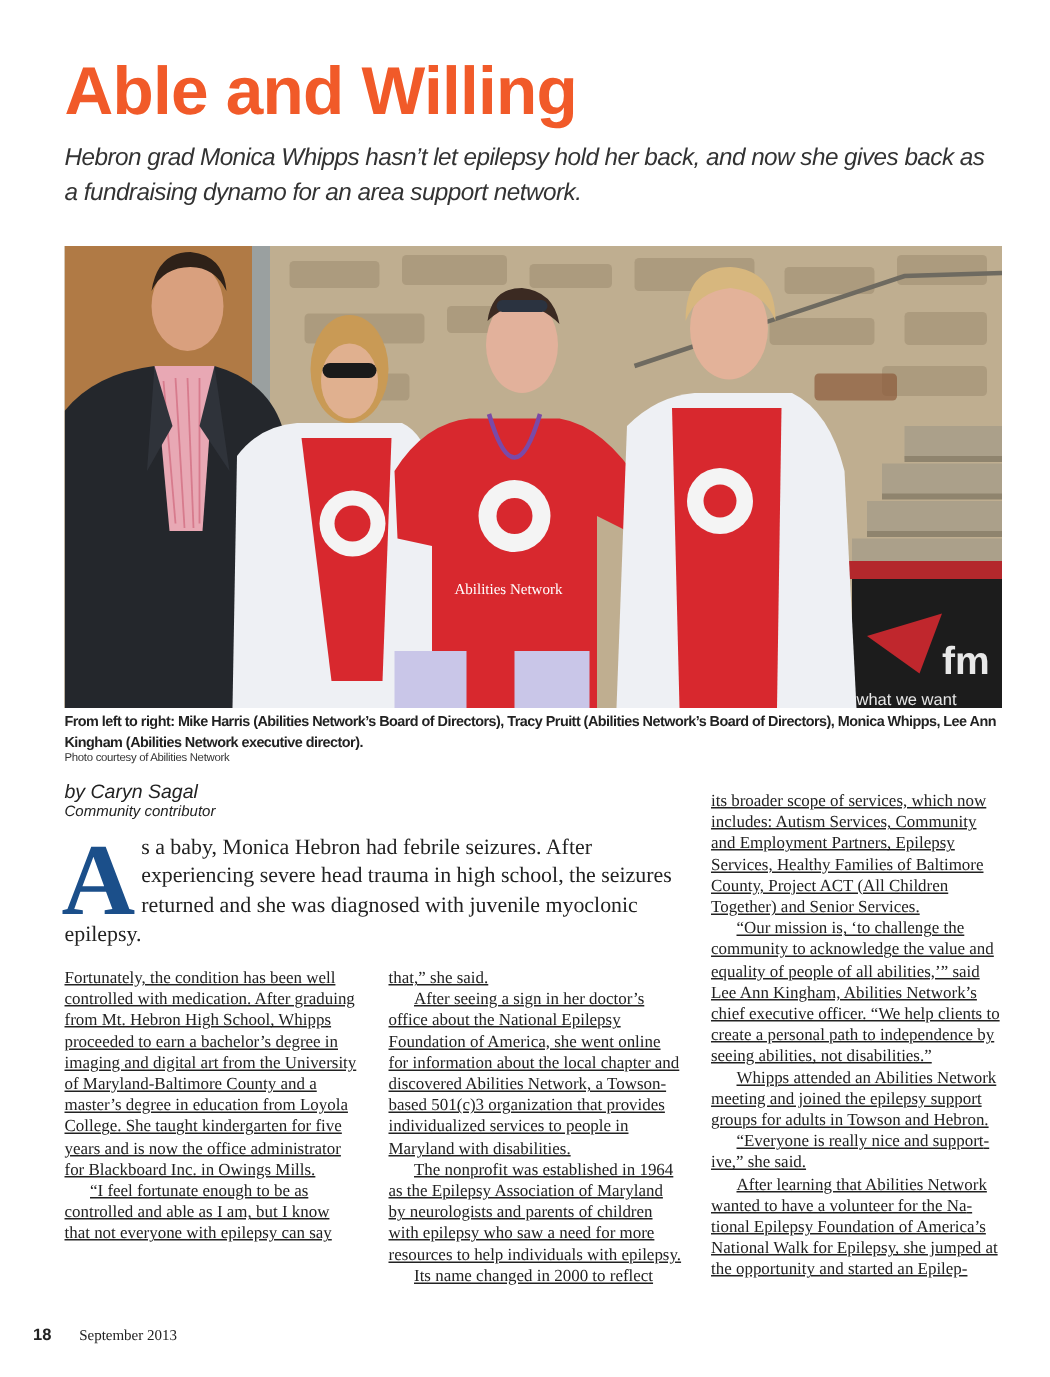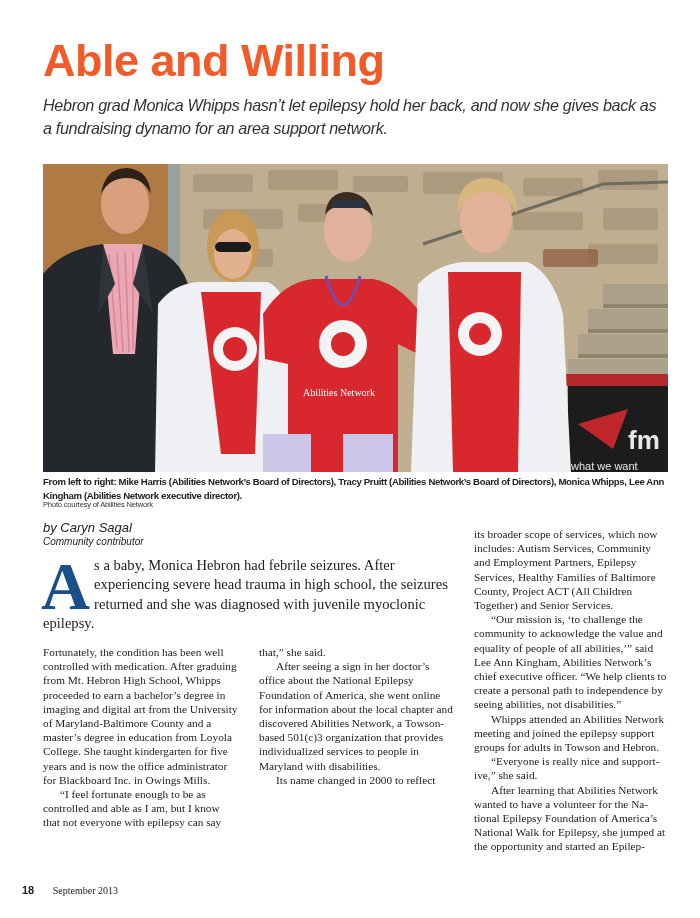--- a/index.html
+++ b/index.html
@@ -49,21 +49,21 @@
   .dropcap {
     float: left; font-family: "Liberation Serif", serif; font-weight: bold;
     color: #1b4f8a; font-size: 68px; line-height: 52px; height: 52px;
     margin: 4px 4px 0 -2px;
   }
 
   .col {
     position: absolute; top: 645px; width: 196px;
     font-size: 11.3px; line-height: 14.2px; color: #222;
   }
-  .col p { margin: 0; }
+  .col p { margin: 0; text-decoration: underline; }
   .col p.ind { text-indent: 17px; }
   .col1 { left: 43px; }
   .col2 { left: 259px; }
   .col3 { left: 474px; top: 527px; }
 
   .folio {
     position: absolute; left: 22px; top: 884px;
     font-size: 10px; color: #222;
   }
   .folio .num { font-family: "Liberation Sans", sans-serif; font-weight: bold; font-size: 11px; margin-right: 16px; }
@@ -172,20 +172,21 @@
 </div>
 
 <div class="col col1">
   <p>Fortunately, the condition has been well controlled with medication. After gradu­ing from Mt. Hebron High School, Whipps proceeded to earn a bachelor’s degree in imaging and digital art from the University of Maryland-Baltimore County and a master’s degree in educa­tion from Loyola College. She taught kindergarten for five years and is now the office administrator for Blackboard Inc. in Owings Mills.</p>
   <p class="ind">“I feel fortunate enough to be as controlled and able as I am, but I know that not everyone with epilepsy can say</p>
 </div>
 
 <div class="col col2">
   <p>that,” she said.</p>
   <p class="ind">After seeing a sign in her doctor’s office about the National Epilepsy Foundation of America, she went online for information about the local chapter and discovered Abilities Network, a Towson-based 501(c)3 organization that provides individualized services to people in Maryland with disabilities.</p>
+  <p class="ind">The nonprofit was established in 1964 as the Epilepsy Association of Maryland by neurologists and parents of children with epilepsy who saw a need for more resources to help individuals with epi­lepsy.</p>
   <p class="ind">Its name changed in 2000 to reflect</p>
 </div>
 
 <div class="col col3">
   <p>its broader scope of services, which now includes: Autism Services, Community and Employment Partners, Epilepsy Services, Healthy Families of Baltimore County, Project ACT (All Children Together) and Senior Services.</p>
   <p class="ind">“Our mission is, ‘to challenge the community to acknowledge the value and equality of people of all abili­ties,’” said Lee Ann Kingham, Abilities Network’s chief executive officer. “We help clients to create a personal path to independence by seeing abilities, not disabilities.”</p>
   <p class="ind">Whipps attended an Abilities Net­work meeting and joined the epilepsy support groups for adults in Towson and Hebron.</p>
   <p class="ind">“Everyone is really nice and support­ive,” she said.</p>
   <p class="ind">After learning that Abilities Network wanted to have a volunteer for the Na­tional Epilepsy Foundation of America’s National Walk for Epilepsy, she jumped at the opportunity and started an Epilep-</p>
 </div>

